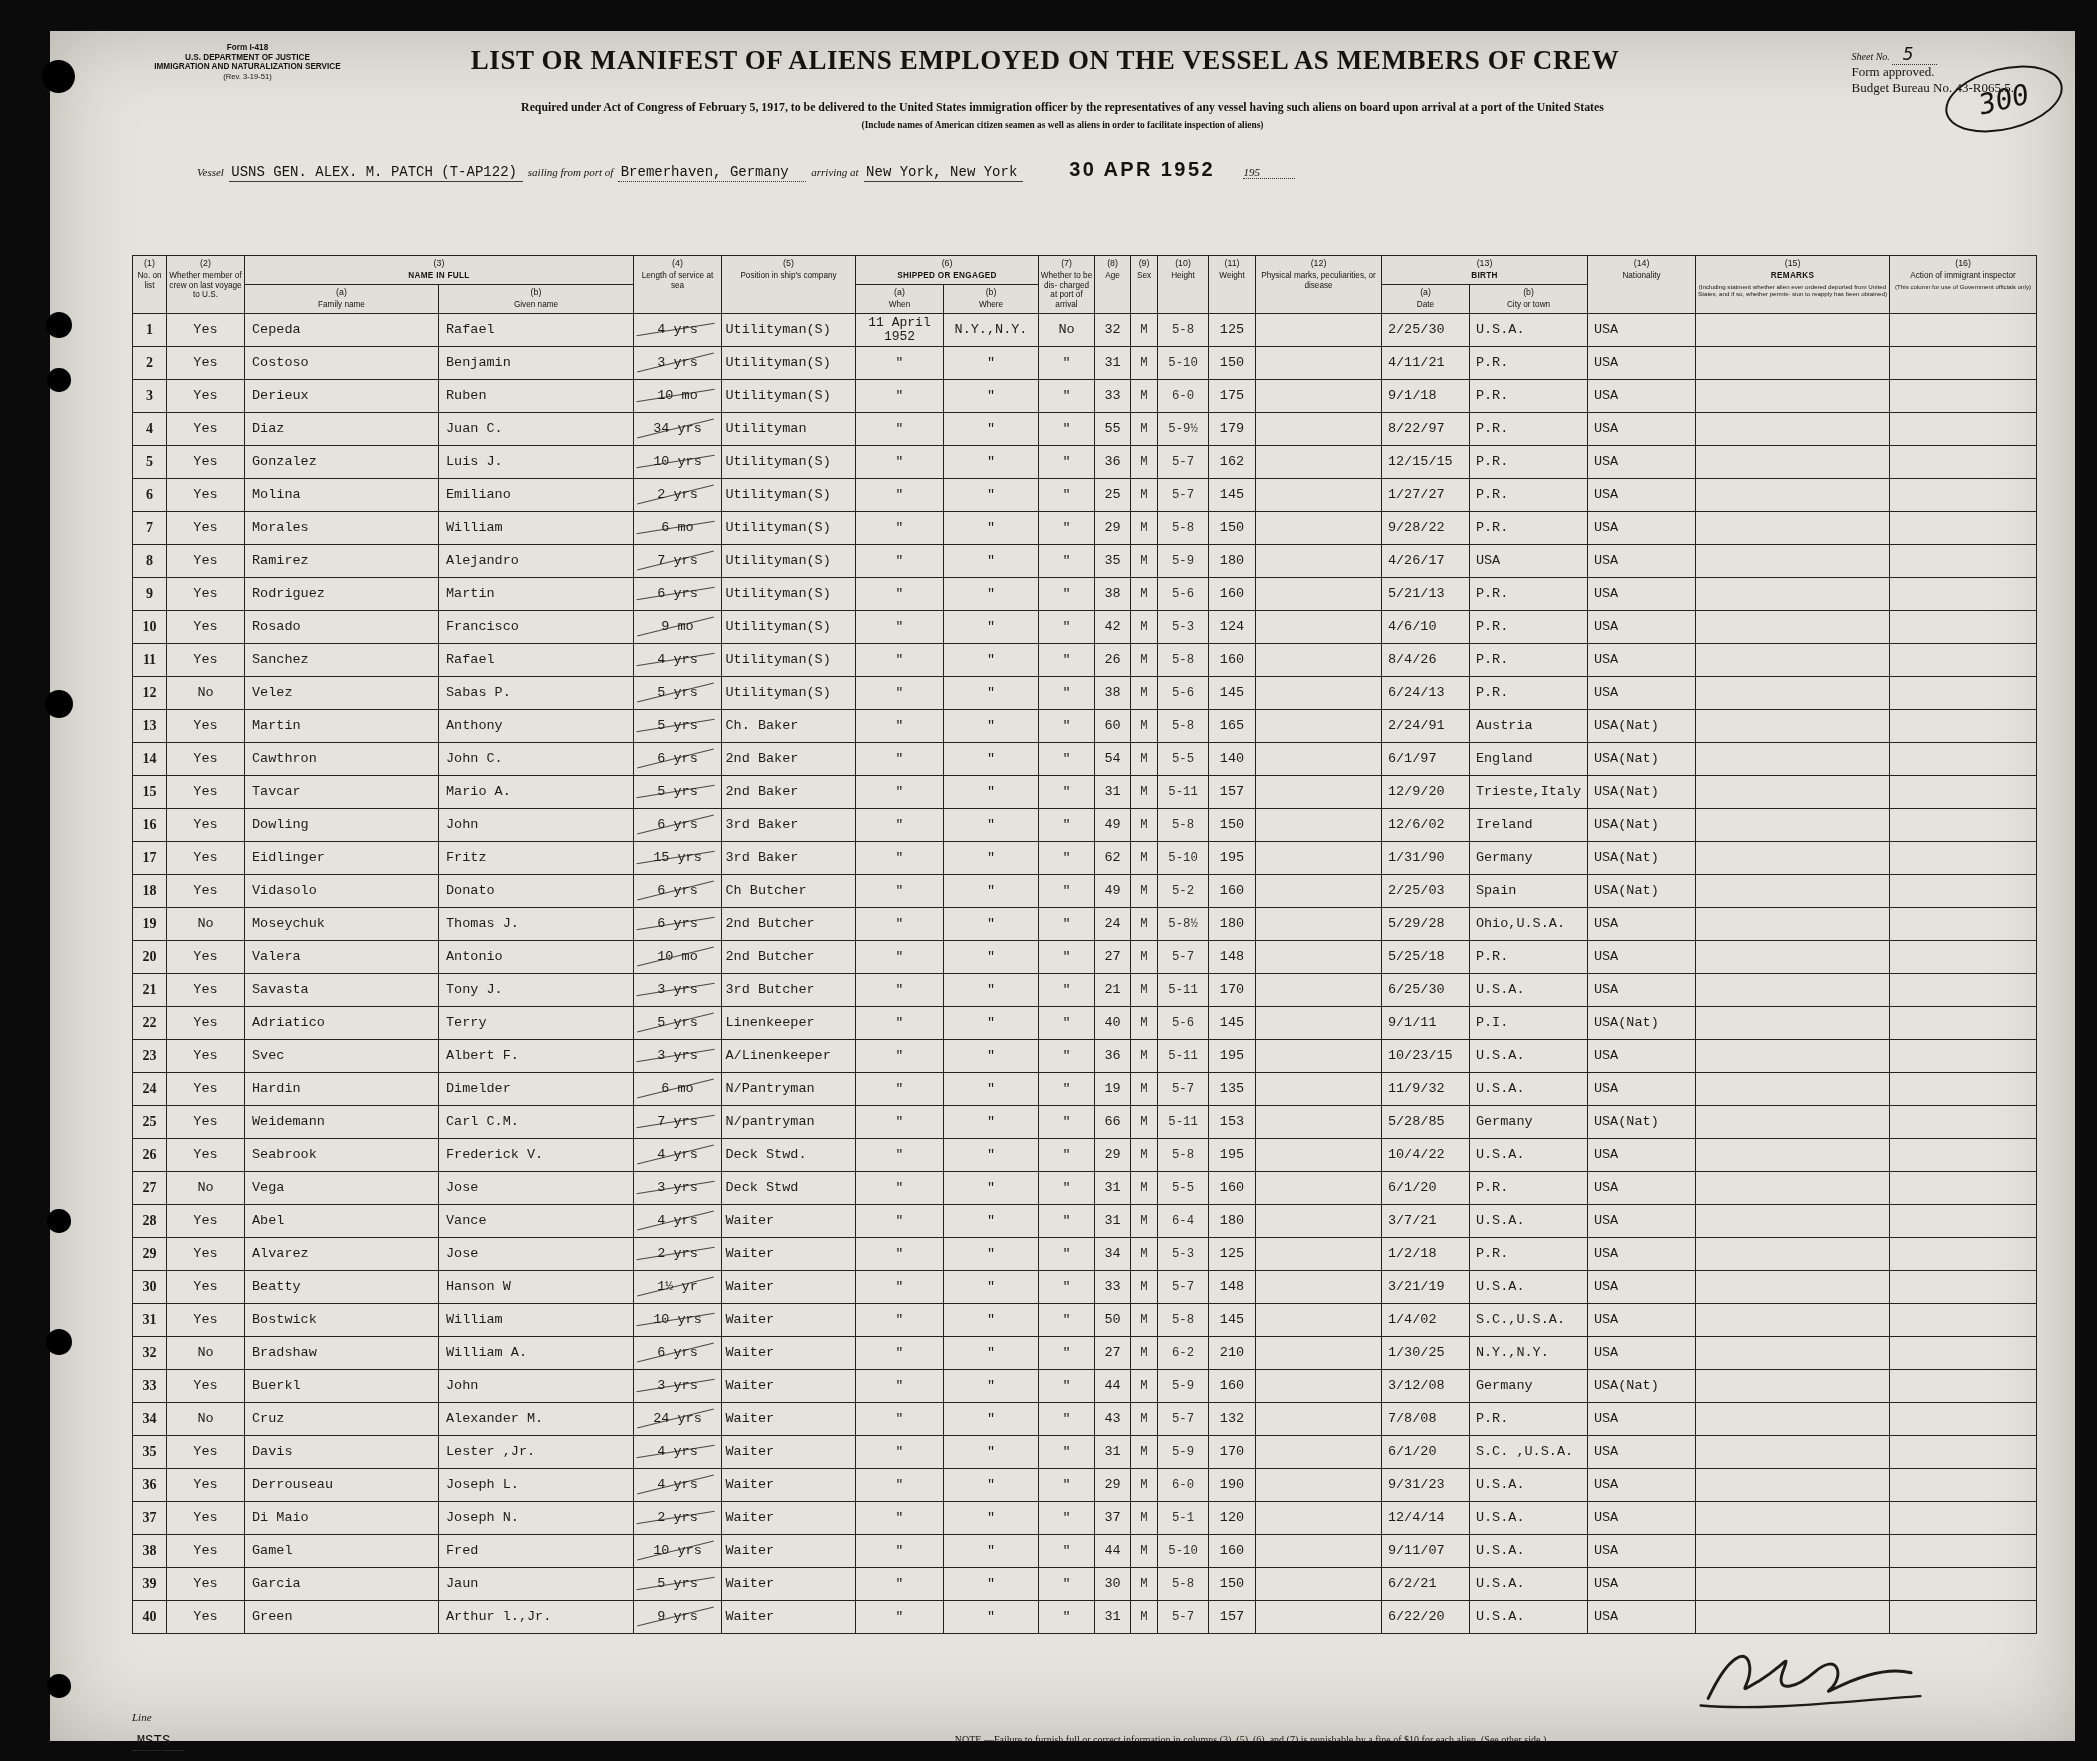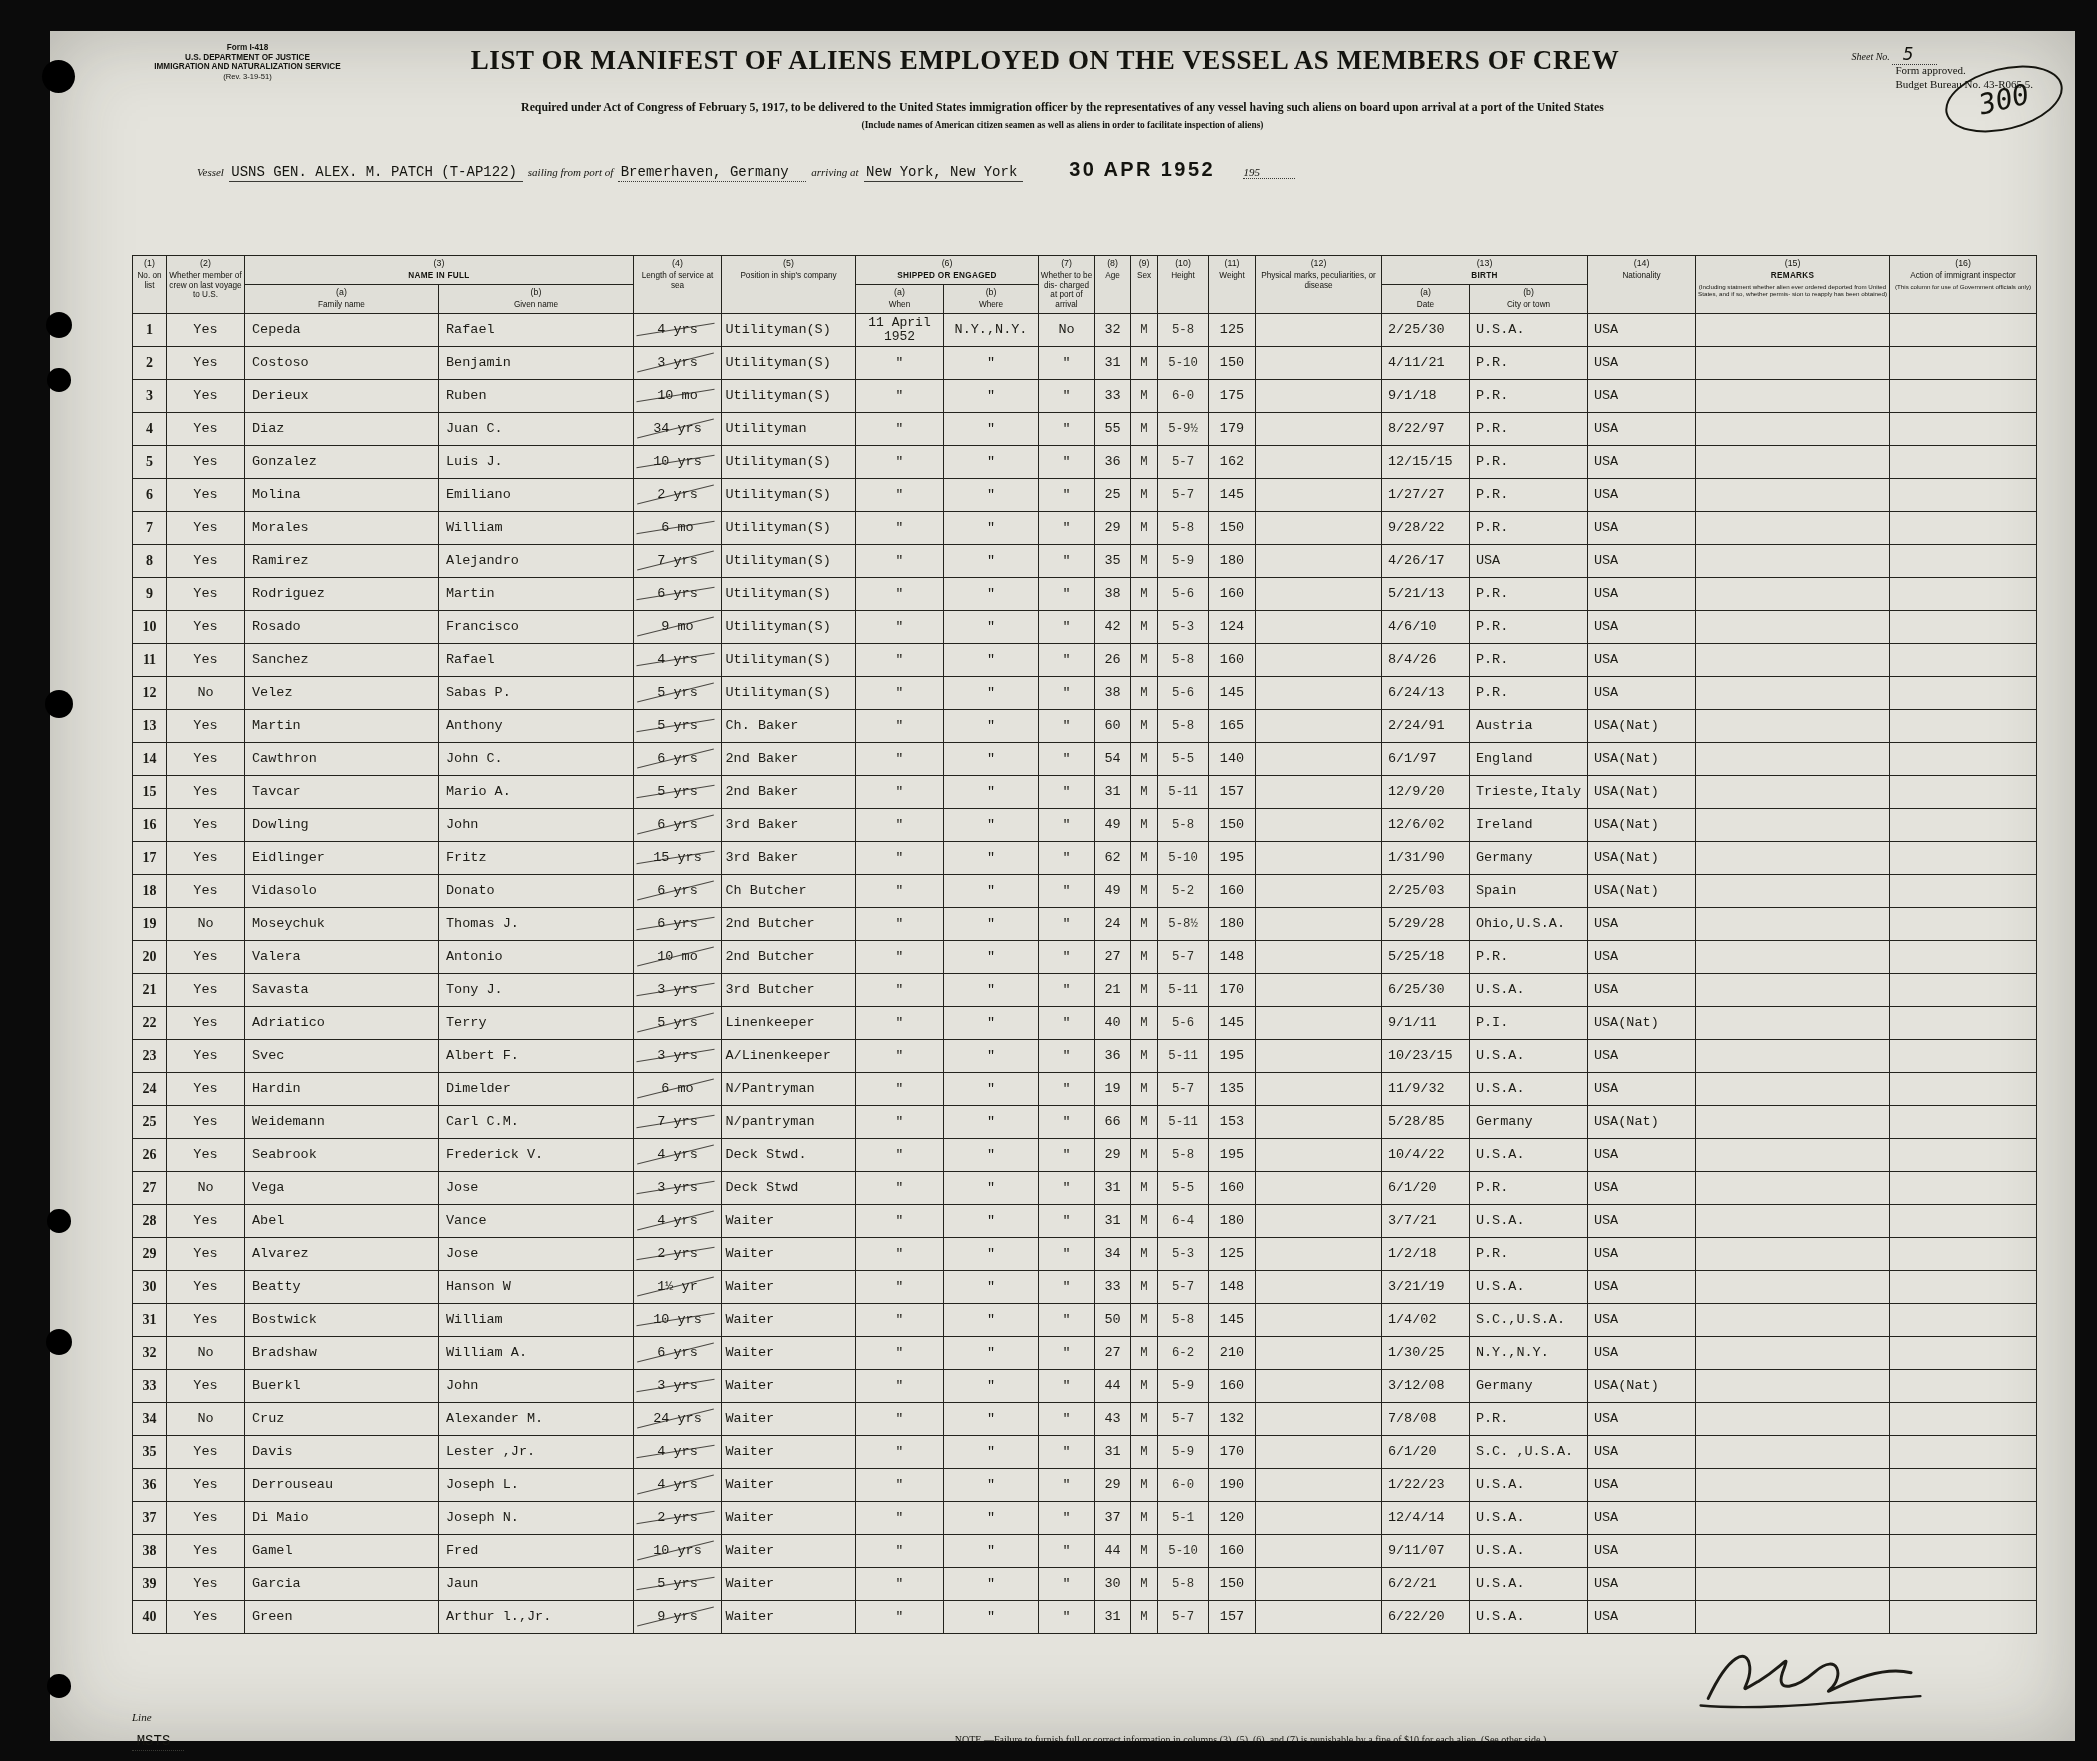--- a/index.html
+++ b/index.html
@@ -16,21 +16,21 @@
   
   .form-id{position:absolute;left:71px;top:11.8px;width:253px;text-align:center;
     font-family:"Liberation Sans",sans-serif;font-weight:bold;font-size:8.2px;line-height:1.2;}
   .form-id .rev{font-weight:normal;font-size:7.6px;}
   .title{position:absolute;left:329px;right:364px;top:14px;margin:0;text-align:center;
     font-size:27px;font-weight:bold;letter-spacing:0.6px;font-family:"Liberation Serif",serif;}
   .sheet-block{position:absolute;right:23.5px;top:13px;width:200px;font-size:10px;}
   .sheet-row{font-style:italic;}
   .sheet-num{font-family:"DejaVu Sans Mono",monospace;font-style:italic;font-size:17.6px;
     border-bottom:1.2px dotted #333;padding:0 23.5px 0 10.6px;}
-  .sheet-tiny{font-size:11px;font-style:normal;line-height:1.25;margin-left:44px;}
+  .sheet-tiny{font-size:13px;font-style:normal;line-height:1.25;}
   .req{position:absolute;left:176px;right:176px;top:69px;margin:0;text-align:center;
     font-weight:bold;font-size:11.8px;}
   .incl{position:absolute;left:176px;right:176px;top:89px;margin:0;text-align:center;
     font-weight:bold;font-size:9.4px;}
   .vessel-line{position:absolute;left:147px;right:71px;top:115px;display:flex;
     align-items:baseline;gap:5px;white-space:nowrap;}
   .lab{font-style:italic;font-size:11px;}
   .typed{font-family:"Liberation Mono",monospace;font-size:14px;}
   .u{border-bottom:1.2px solid #3a3a35;padding:0 5.9px 1.2px 2.4px;}
   .ud{border-bottom:1.2px dotted #3a3a35;padding:0 17.6px 1.2px 2.4px;}
@@ -976,21 +976,21 @@
           <td class="c-service struck">4 yrs</td>
           <td class="c-position">Waiter</td>
           <td class="c-when">"</td>
           <td class="c-where">"</td>
           <td class="c-disch">"</td>
           <td class="c-age">29</td>
           <td class="c-sex">M</td>
           <td class="c-height">6-0</td>
           <td class="c-weight">190</td>
           <td class="c-marks"></td>
-          <td class="c-bdate">1/22/23</td>
+          <td class="c-bdate">9/31/23</td>
           <td class="c-bplace">U.S.A.</td>
           <td class="c-nat">USA</td>
           <td class="c-remarks"></td>
           <td class="c-action"></td>
         </tr>
         <tr>
           <td class="c-no">37</td>
           <td class="c-member">Yes</td>
           <td class="c-family">Di Maio</td>
           <td class="c-given">Joseph N.</td>

